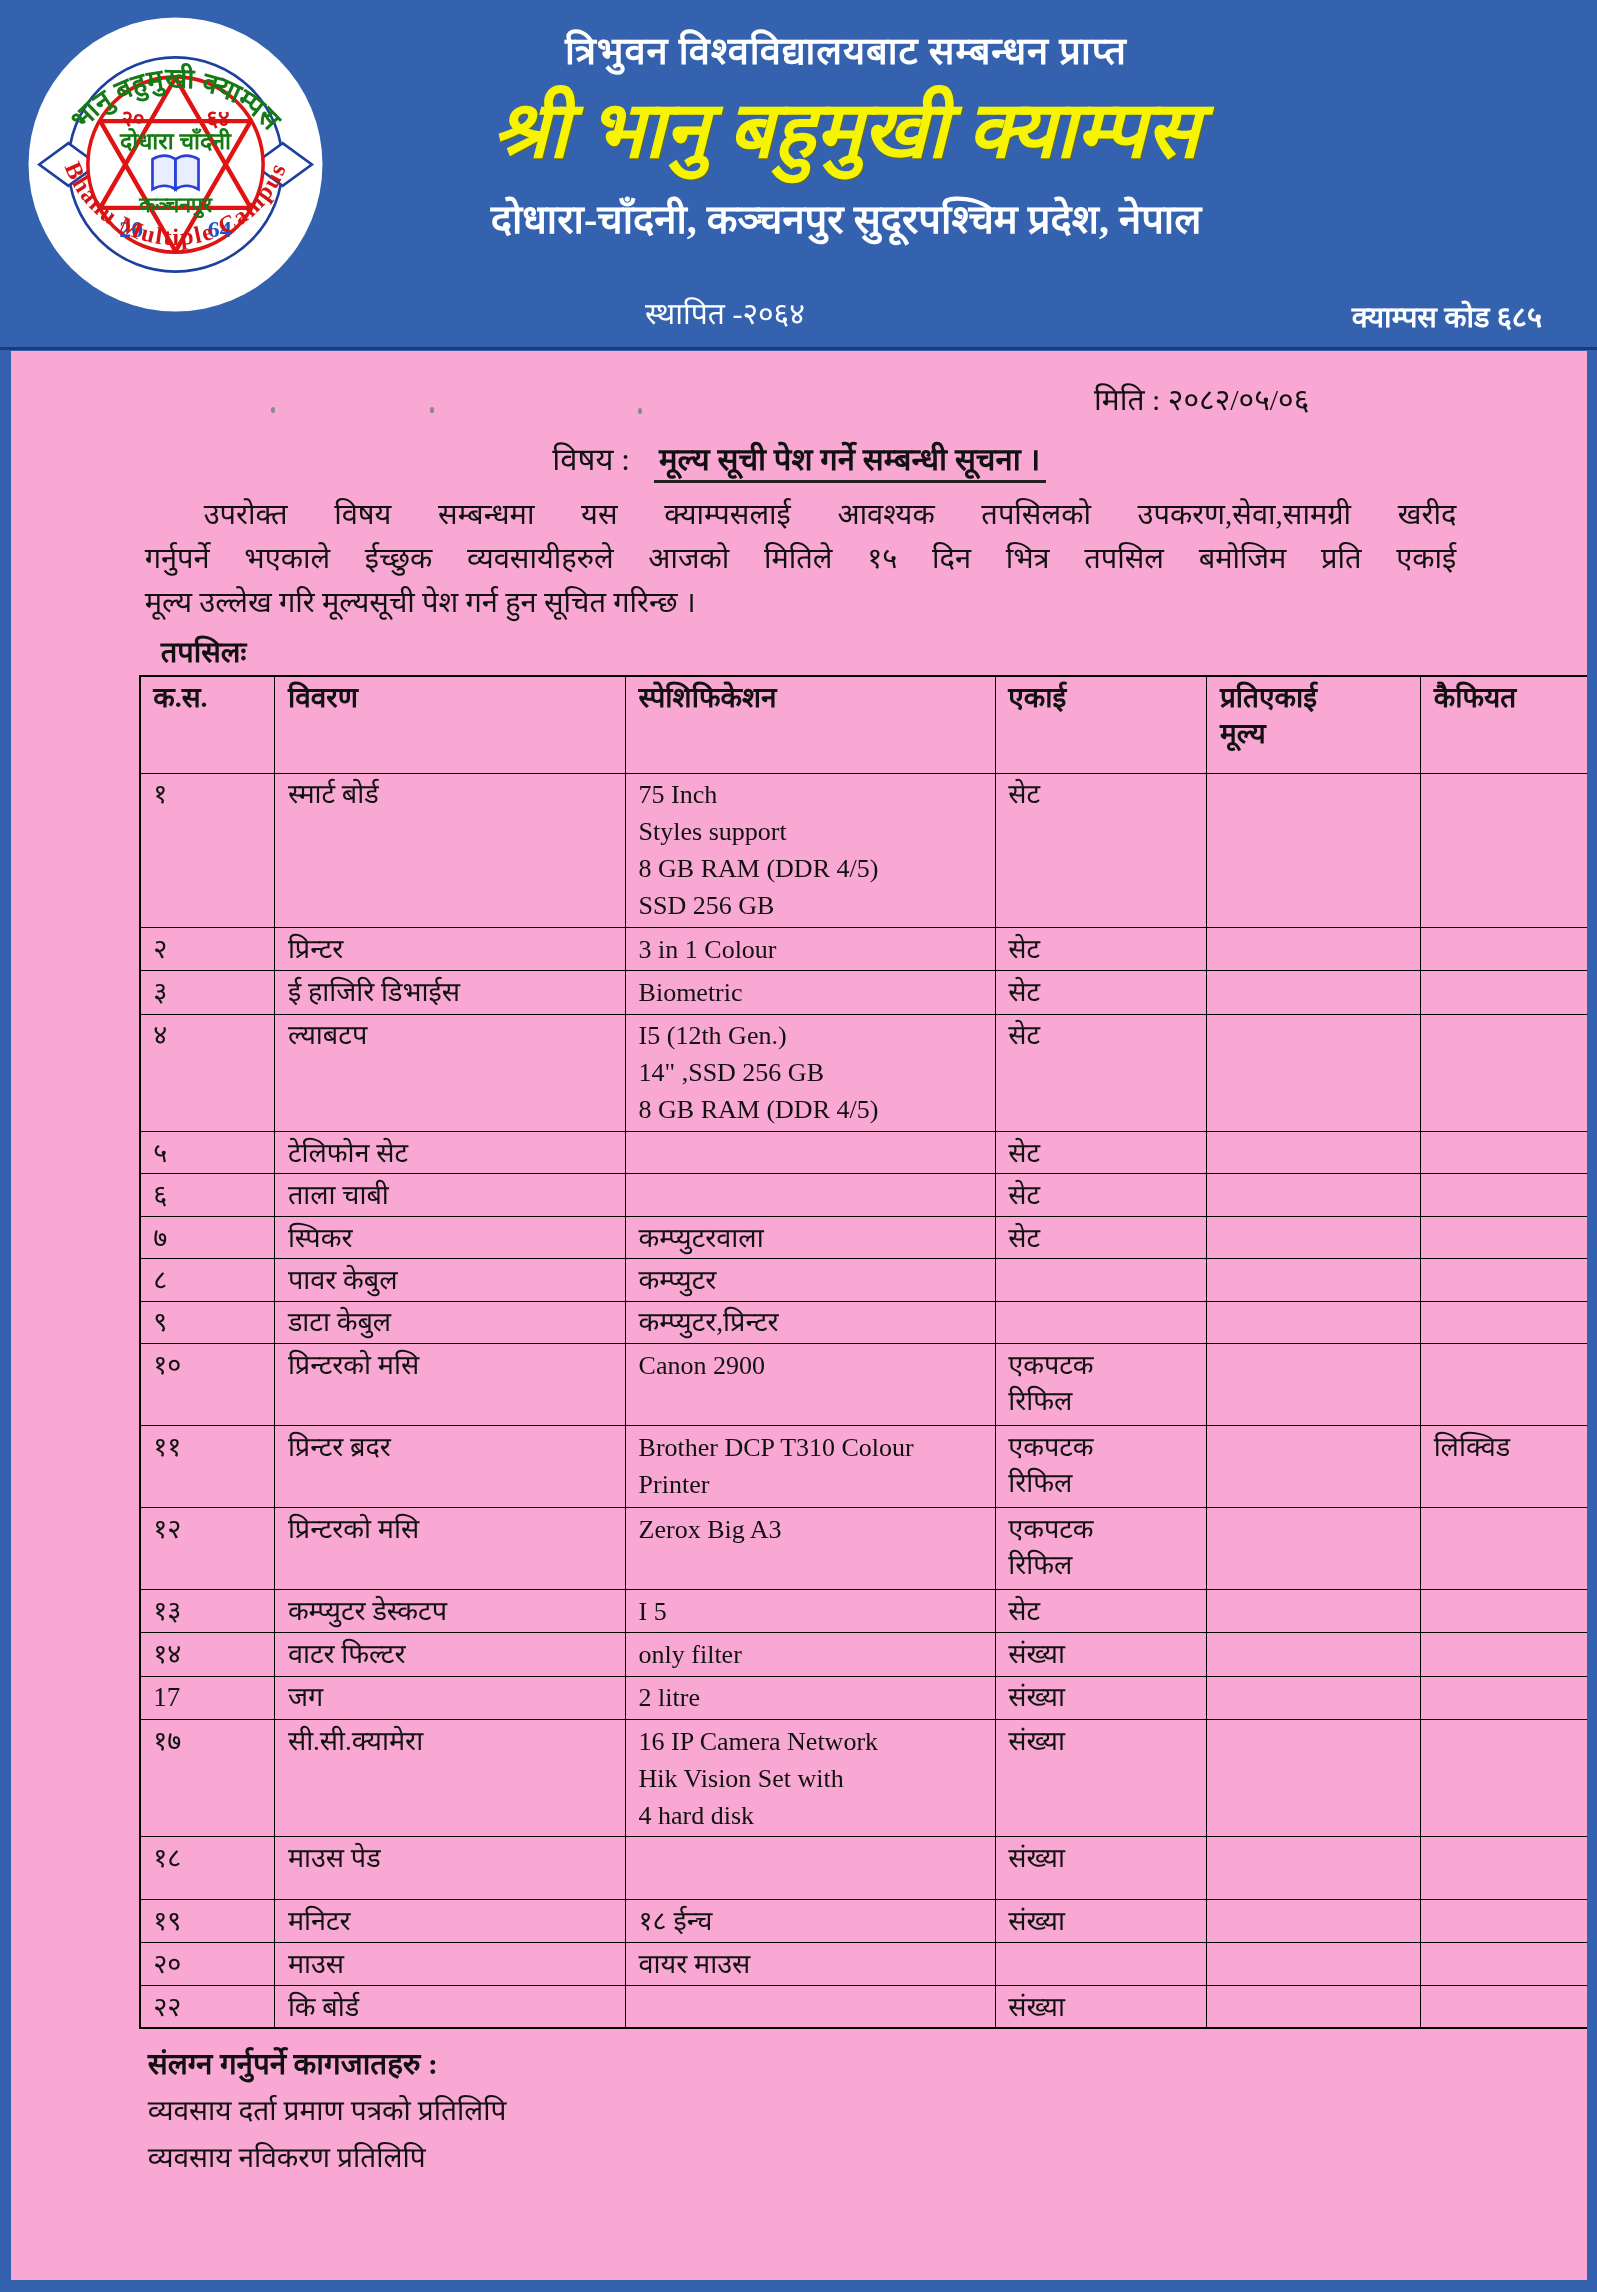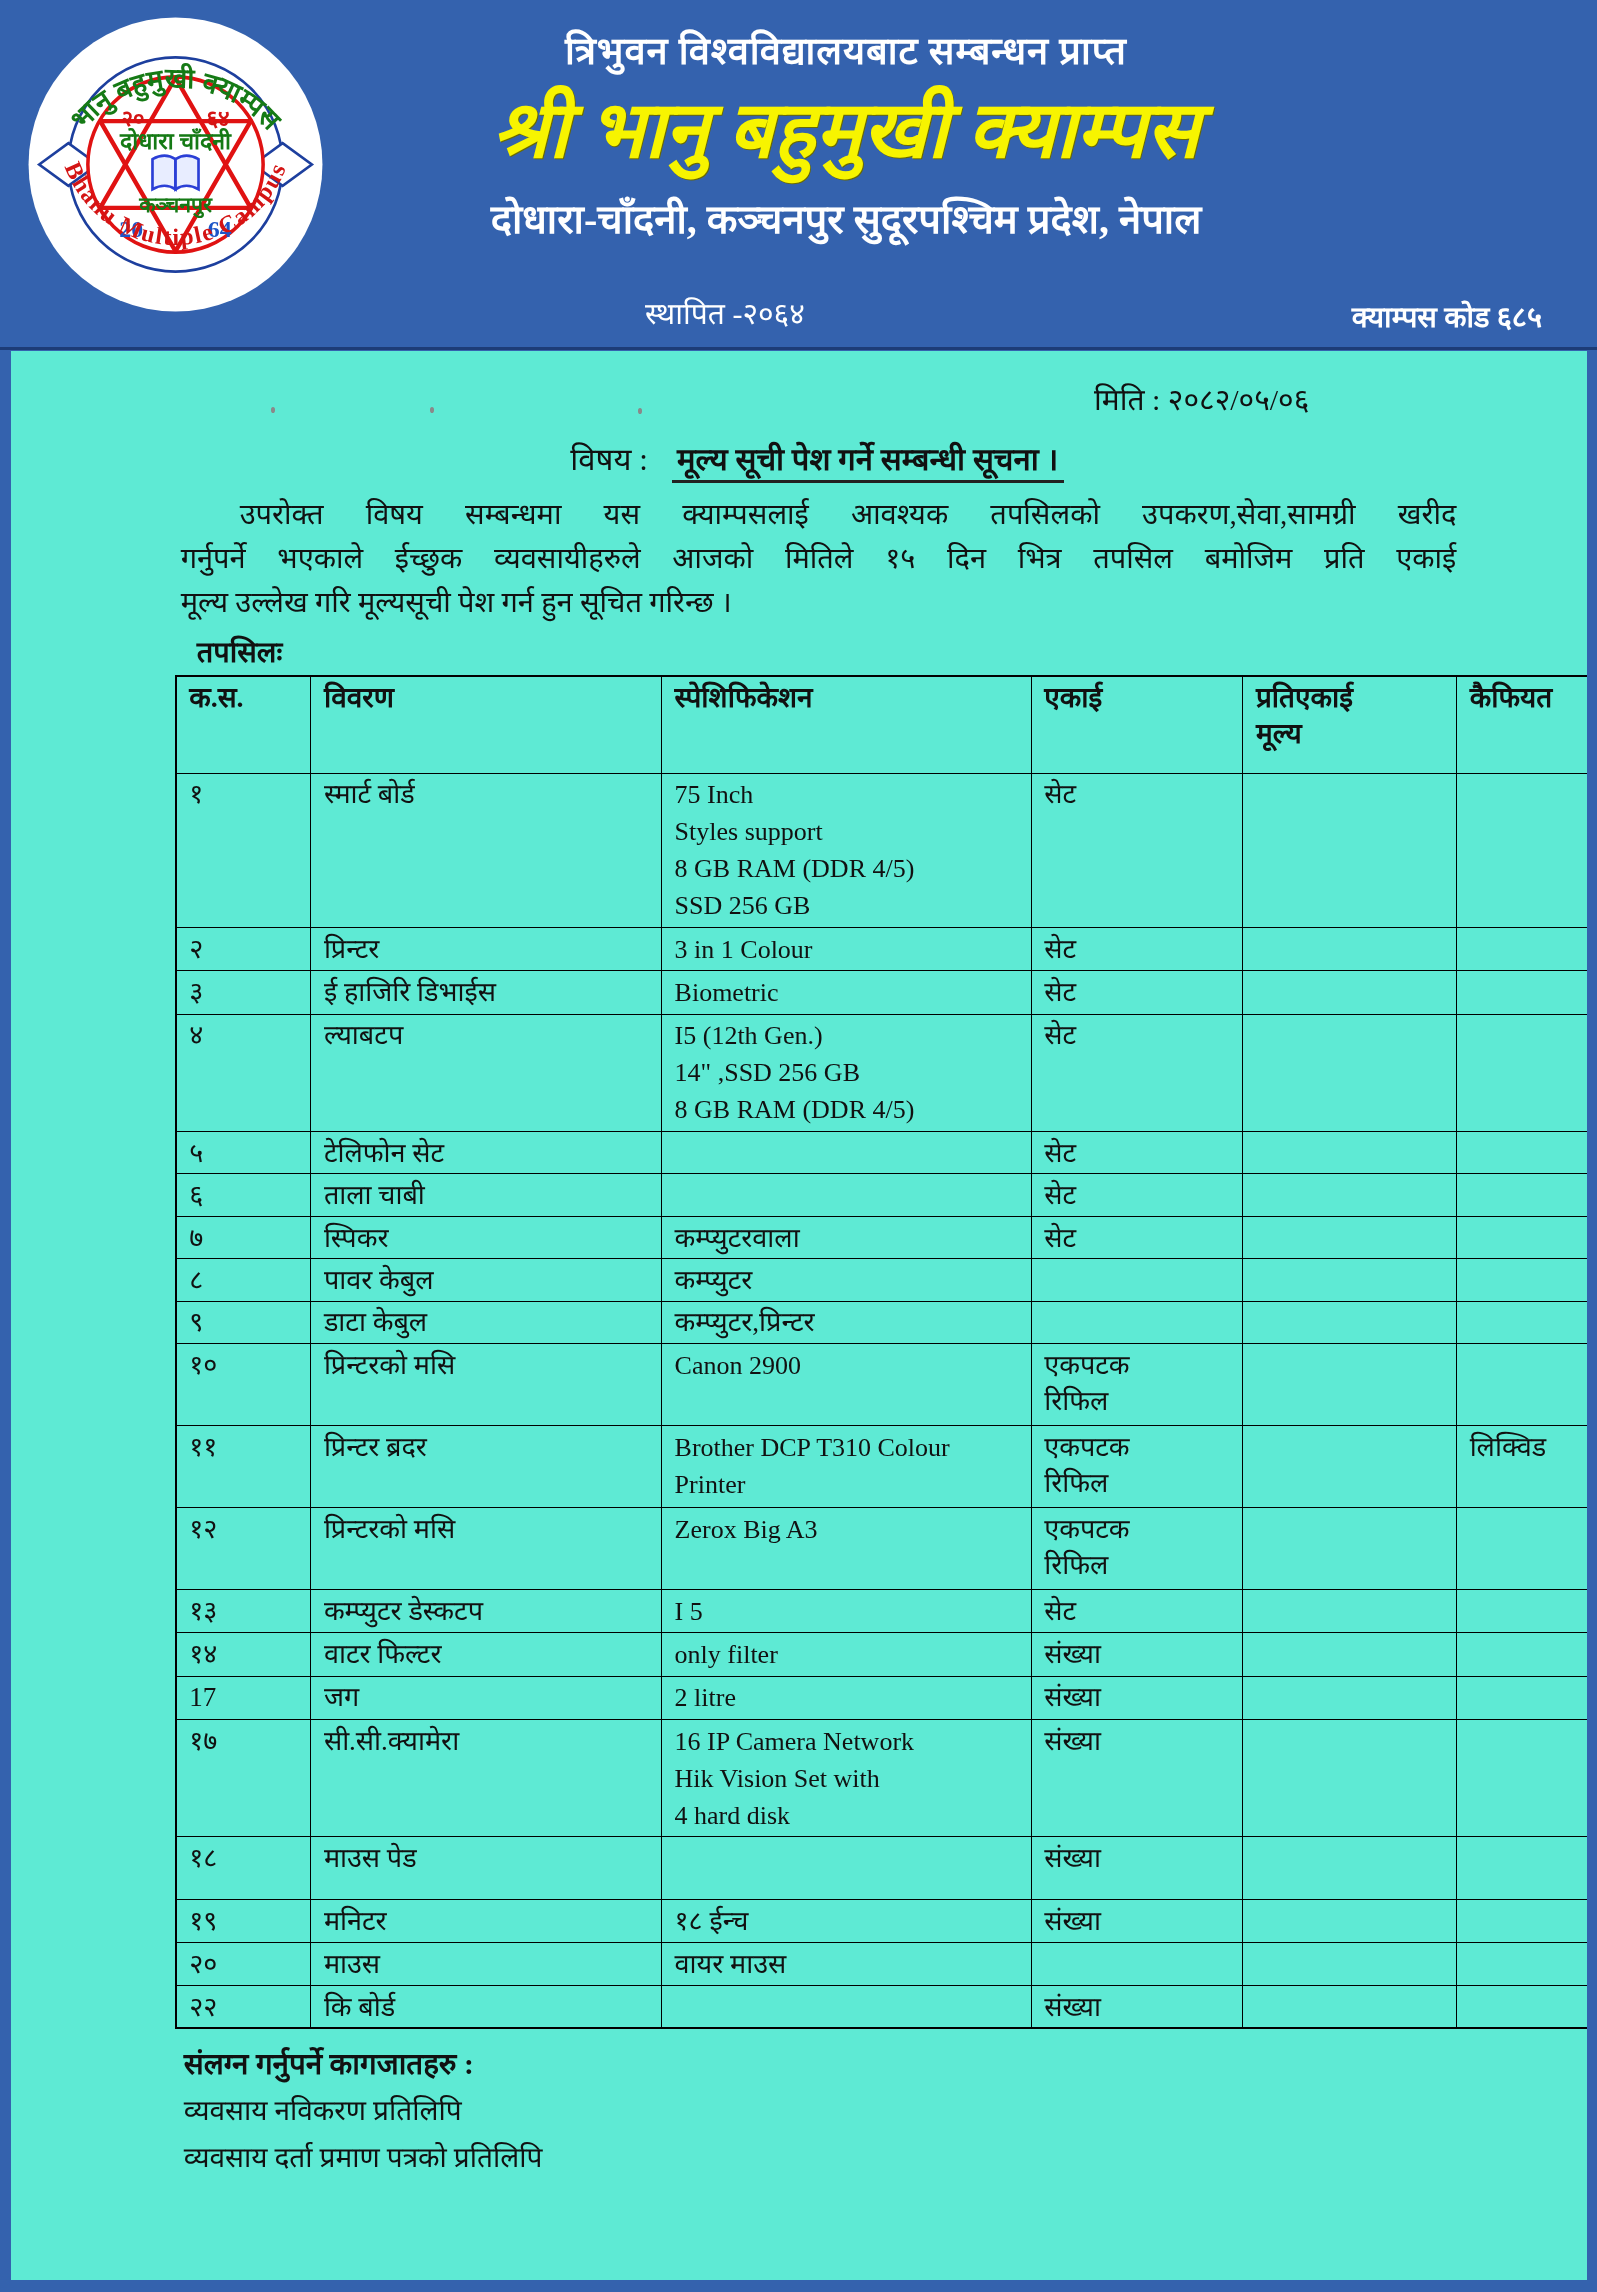--- a/index.html
+++ b/index.html
@@ -10,21 +10,21 @@
   .band{position:absolute;left:0;top:0;width:1598px;height:347px;background:#3462ae;border-bottom:3.6px solid #1d3c77;}
   .logo-wrap{position:absolute;left:25px;top:14.3px;width:301px;height:301px;}
   .head-text{position:absolute;left:304px;top:0;width:1084px;text-align:center;}
   .affil{margin-top:23px;font-size:38px;font-weight:bold;color:#fff;letter-spacing:0.9px;}
   .campus{margin-top:9px;font-size:79px;line-height:93px;font-weight:bold;color:#f7f400;text-shadow:0.9px 0.9px 0 #6a6a00;font-style:italic;}
   .addr{margin-top:12.5px;font-size:40px;font-weight:bold;color:#fff;}
   .estab{position:absolute;left:645px;top:292px;font-size:30px;color:#fff;}
   .ccode{position:absolute;right:56px;top:296px;font-size:29px;color:#ffffff;font-weight:bold;}
 
   
-  .sheet{position:absolute;left:10.7px;right:10.7px;top:351px;bottom:13.4px;background:#5eead4;overflow:hidden;padding-left:36px;}
+  .sheet{position:absolute;left:10.7px;right:10.7px;top:351px;bottom:13.4px;background:#f9a8d4;overflow:hidden;}
   .dot{position:absolute;width:4.5px;height:6.3px;background:#8a8a8a;border-radius:50%;}
   .date-line{margin:27px 278px 0 0;text-align:right;font-size:30px;}
   .subject-line{margin-top:18px;text-align:center;font-size:31px;}
   .subject-label{margin-right:16px;}
   .subject-text{font-weight:bold;border-bottom:3.6px solid #222;padding:0 5.4px 2.7px;}
   .body-par{margin:12.5px 131px 0 134px;font-size:29px;line-height:44px;}
   .body-par .just{text-align:justify;text-align-last:justify;}
   .body-par .l1{text-indent:59px;}
   .tapasil{margin:7.2px 0 3.6px 150px;font-size:29px;font-weight:bold;}
 
@@ -374,19 +374,19 @@
               <div>संख्या</div>
             </td>
             <td class="c-price"></td>
             <td class="c-remarks"></td>
           </tr>
         </tbody>
     </table>
 
     <div class="attach">
       <div class="title">संलग्न गर्नुपर्ने कागजातहरु :</div>
+      <div class="item">व्यवसाय दर्ता प्रमाण पत्रको प्रतिलिपि</div>
       <div class="item">व्यवसाय नविकरण प्रतिलिपि</div>
-      <div class="item">व्यवसाय दर्ता प्रमाण पत्रको प्रतिलिपि</div>
 
     </div>
   </div>
 </div>
 
 
 </body></html>

